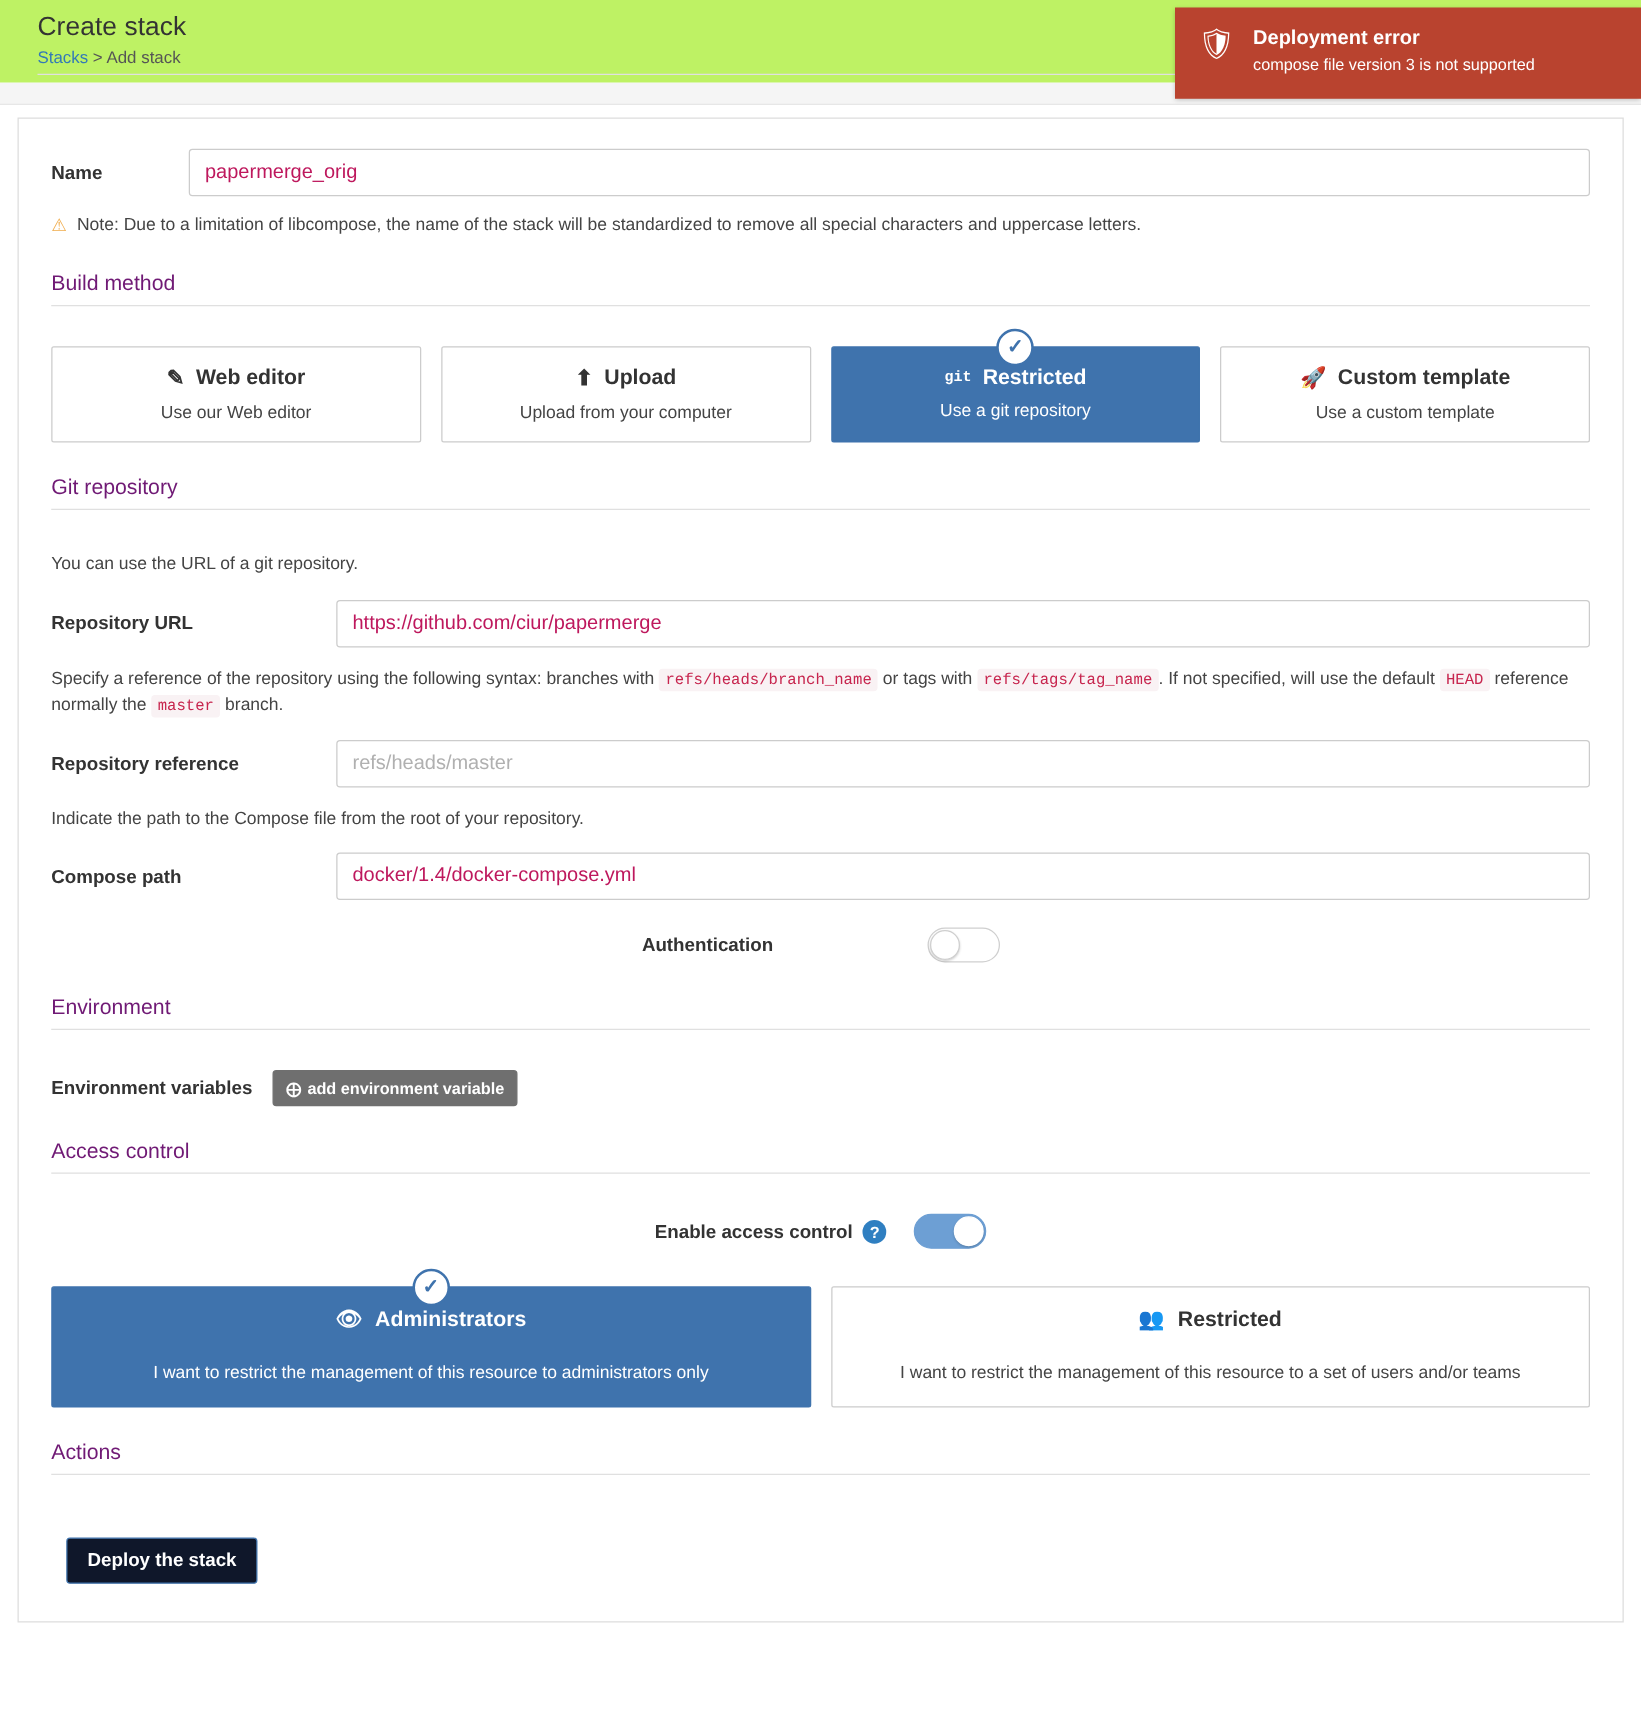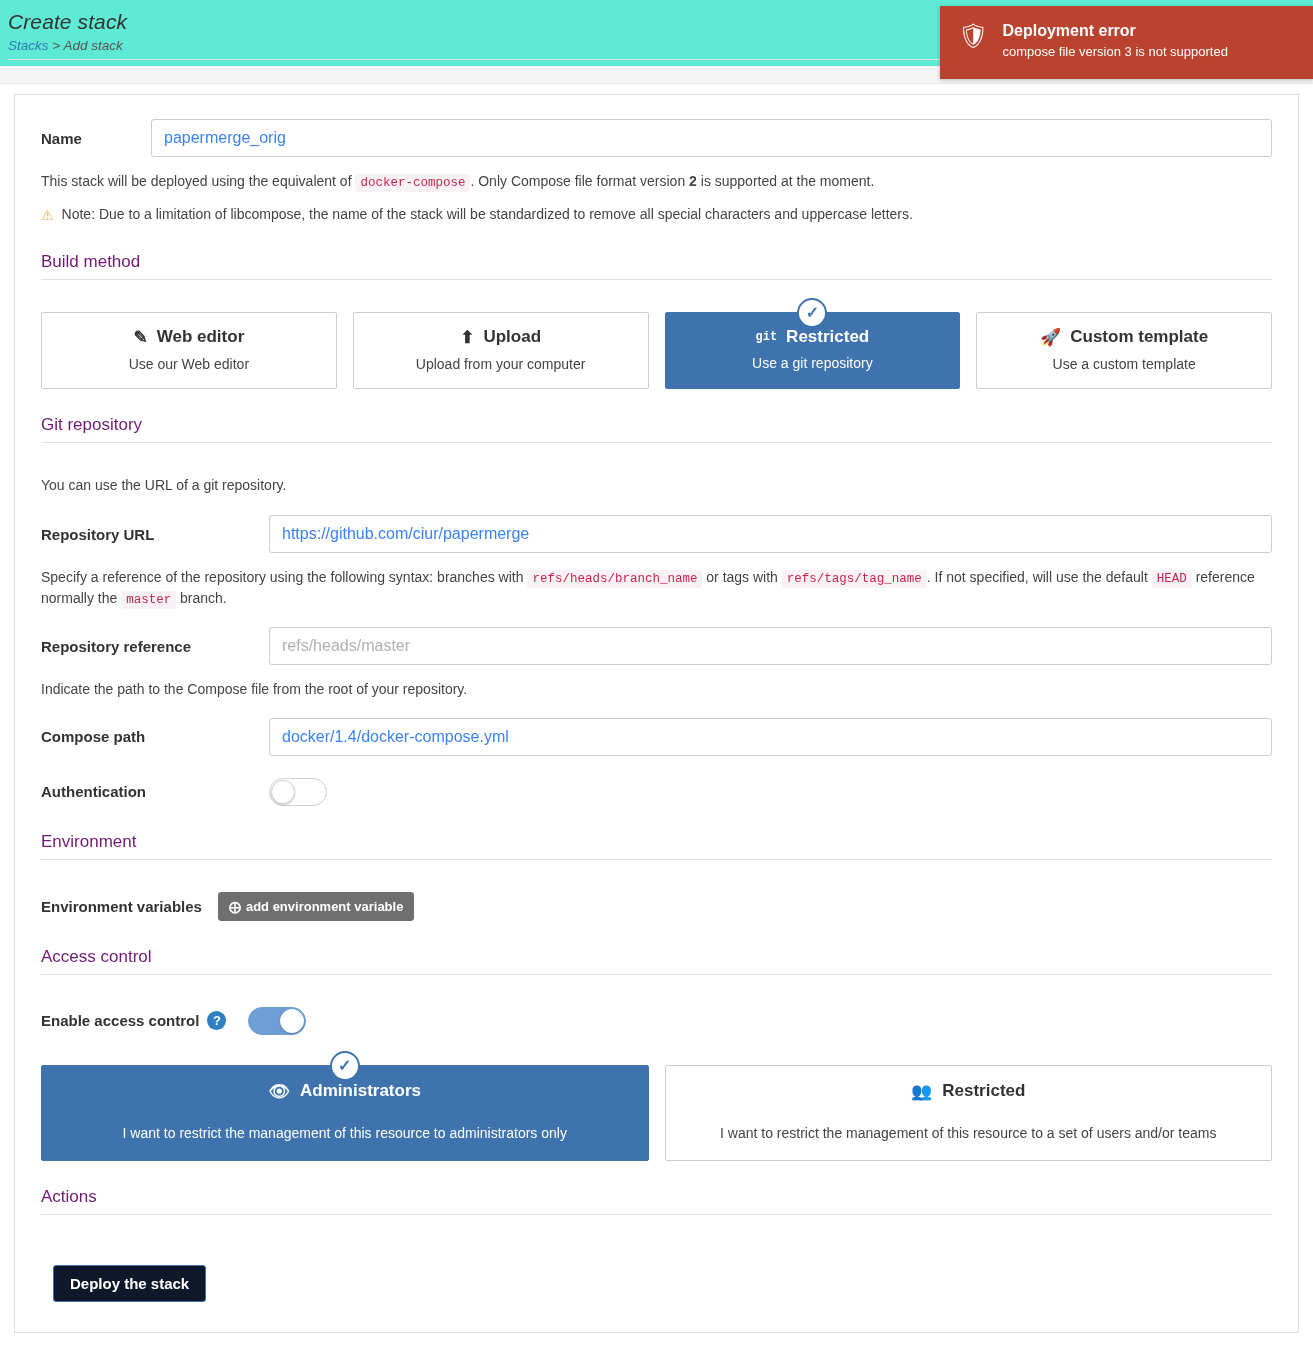--- a/index.html
+++ b/index.html
@@ -8,23 +8,22 @@
     width: 1313px;
     background: #ffffff;
     font-family: "Liberation Sans", sans-serif;
     color: #333;
   }
   body { position: relative; width: 1313px; min-height: 1370px; overflow: hidden; }
 
   
   .page-header {
     position: relative;
-    padding: 10px 14px 6px 8px;
-    background: #5eead4;
-    font-style: italic;
+    padding: 10px 14px 6px 30px;
+    background: #bef264;
   }
   .page-title {
     font-size: 21px;
     font-weight: normal;
     color: #333;
     margin: 0 0 4px 0;
     letter-spacing: 0.1px;
   }
   .breadcrumb {
     font-size: 13.5px;
@@ -76,37 +75,38 @@
     border: 1px solid #ddd;
     background: #fff;
     padding: 24px 26px 30px 26px;
   }
 
   
   .form-row {
     display: flex;
     align-items: center;
     margin-bottom: 6px;
+    justify-content: center;
   }
   .form-label {
     font-size: 15px;
     font-weight: bold;
     color: #333;
     white-space: nowrap;
   }
   .label-name { width: 110px; }
   .label-wide { width: 228px; }
 
   input.text-input {
     flex: 1;
     height: 38px;
     padding: 6px 12px;
     font-size: 16px;
     font-family: "Liberation Sans", sans-serif;
-    color: #3b82f6;
+    color: #be185d;
     border: 1px solid #ccc;
     border-radius: 3px;
     background: #fff;
     outline: none;
   }
   input.text-input::placeholder { color: #b0b0b0; }
 
   .helper-text {
     font-size: 14px;
     color: #444;
@@ -388,26 +388,20 @@
 </div>
 
 <div class="panel">
 
   
   <div class="form-row">
     <div class="form-label label-name">Name</div>
     <input class="text-input" type="text" value="papermerge_orig" style="">
   </div>
 
-  <div class="helper-text">
-    <span>This stack will be deployed using the equivalent of</span>
-    <code class="inline">docker-compose</code><span>. Only Compose file format version</span>
-    <b>2</b>
-    <span>is supported at the moment.</span>
-  </div>
 
   <div class="note-line">
     <span class="note-icon">⚠</span>
     <span>Note: Due to a limitation of libcompose, the name of the stack will be standardized to remove all special characters and uppercase letters.</span>
   </div>
 
   
   <div class="section-heading">Build method</div>
 
   <div class="box-row">

